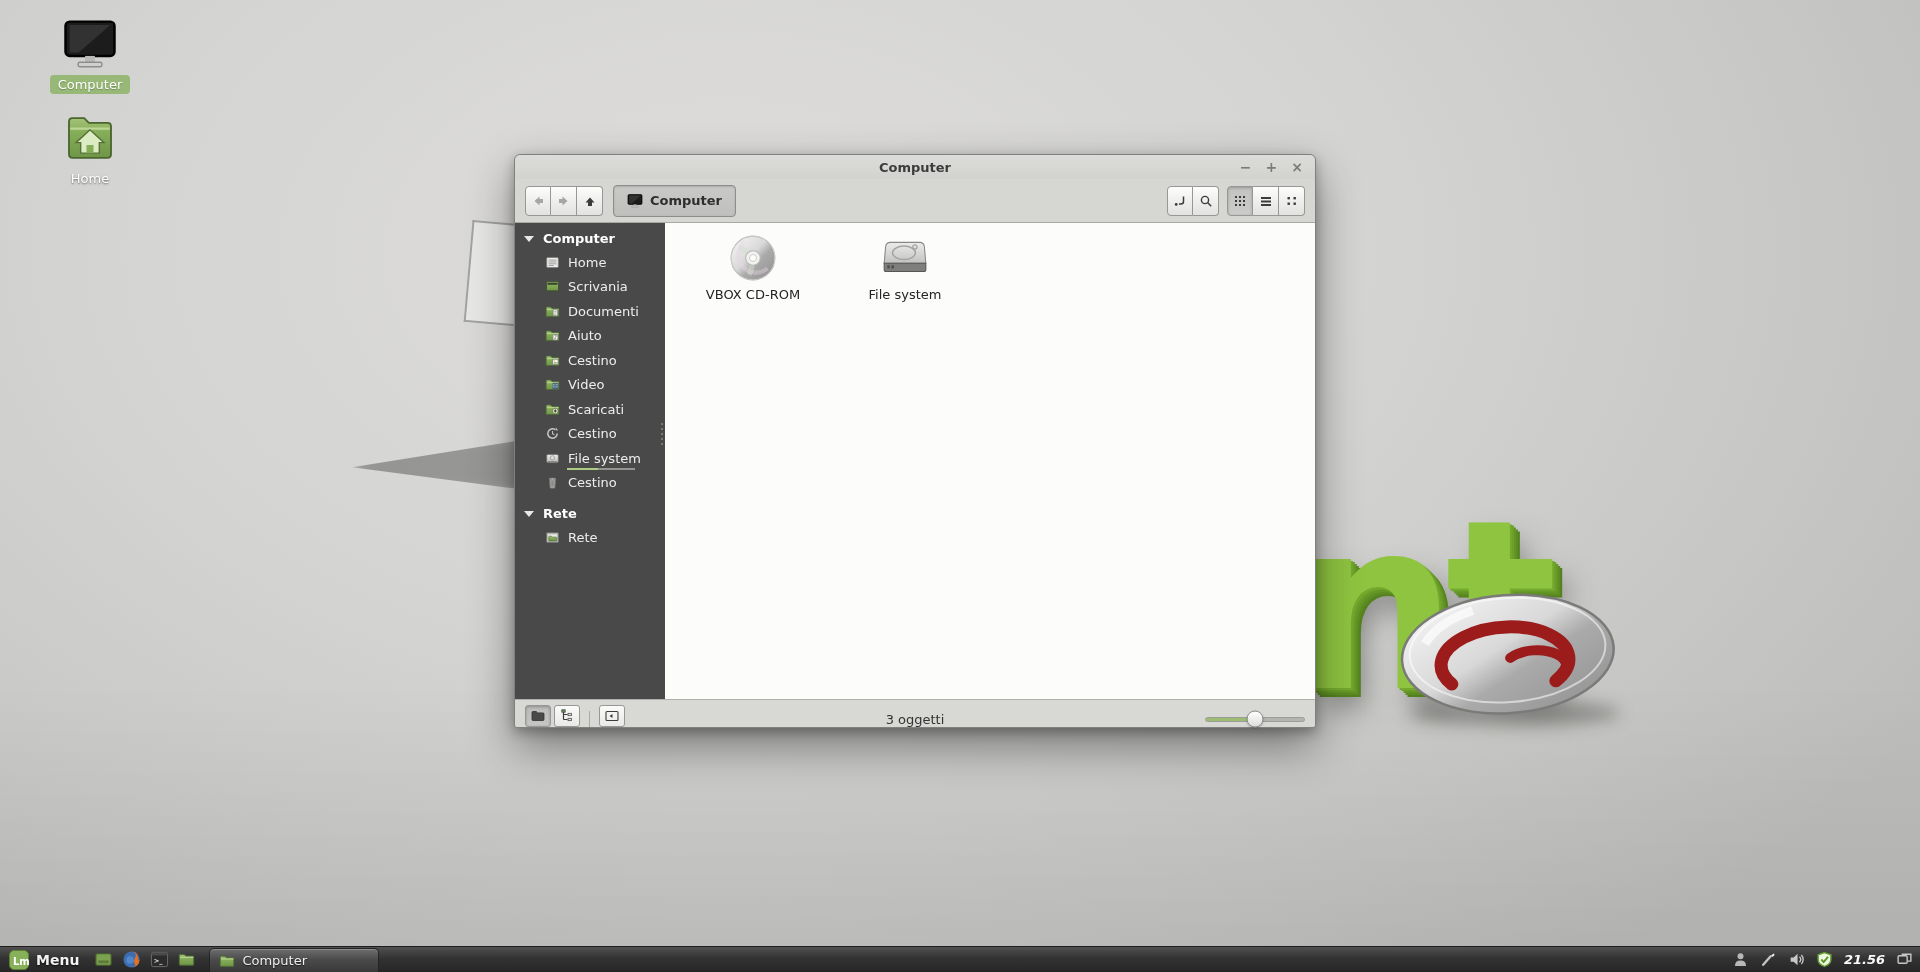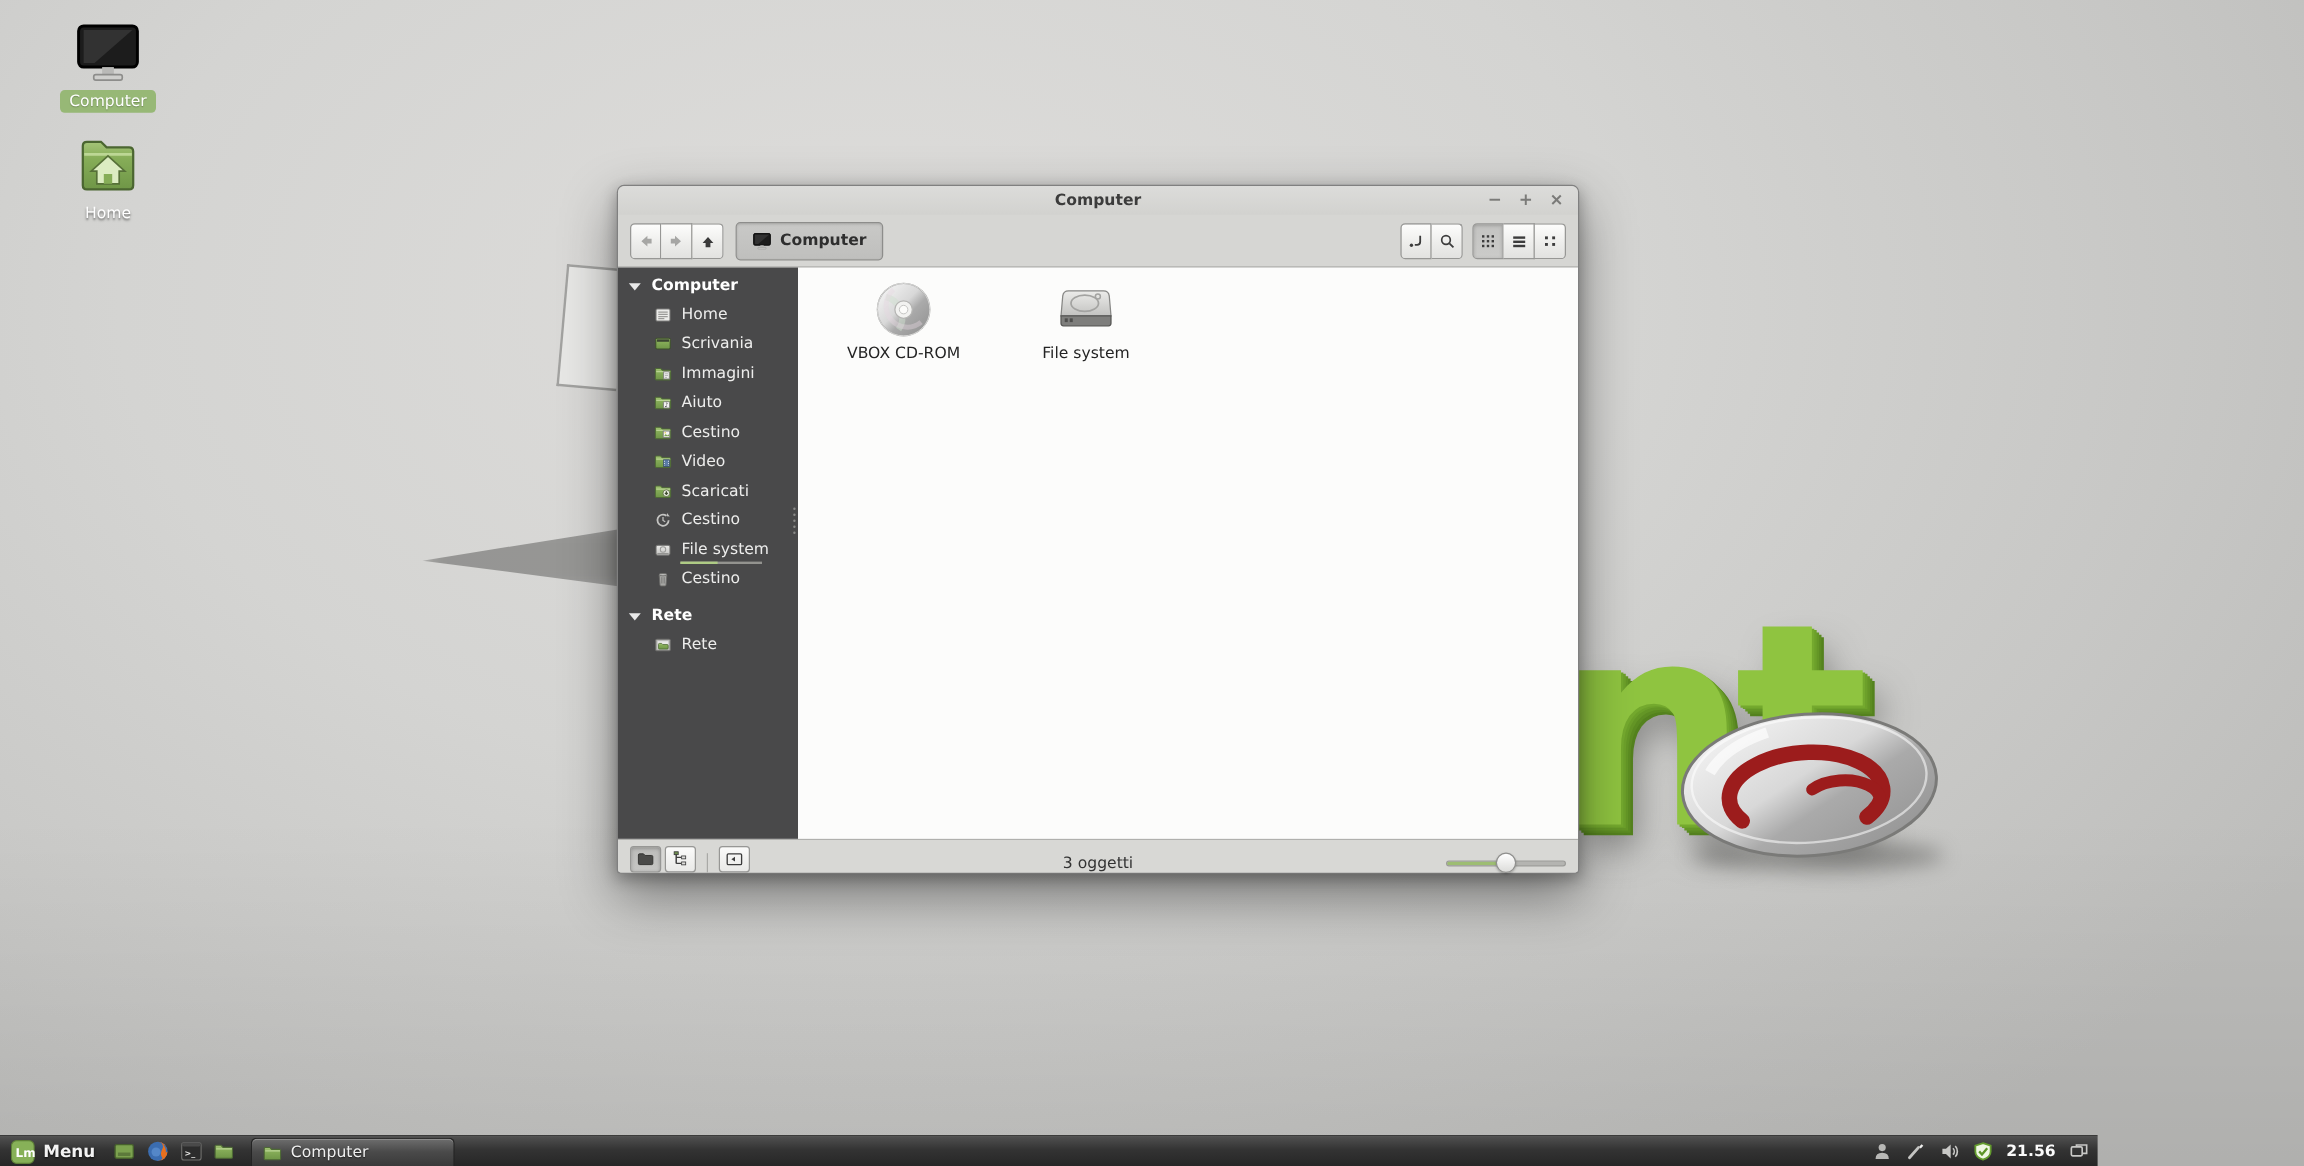--- a/index.html
+++ b/index.html
@@ -111,37 +111,37 @@
     display:flex; align-items:center; }
   .zoom-track { width:100%; height:5px; border-radius:3px; background:#b4b4b1;
     border:1px solid #9c9c99; overflow:hidden; }
   .zoom-fill { height:100%; width:50%; background:#9dbd72; }
   .zoom-knob { position:absolute; left:50%; top:50%; transform:translate(-50%,-50%);
     width:17px; height:17px; border-radius:50%;
     background:linear-gradient(#ffffff,#dcdcda); border:1px solid #8f8f8d;
     box-shadow:0 1px 2px rgba(0,0,0,0.25); }
 
   
-  .panel { position:absolute; left:0; bottom:0; width:1748px; height:26px; z-index:10;
+  .panel { position:absolute; left:0; bottom:0; width:1920px; height:26px; z-index:10;
     background:linear-gradient(#505050,#333333 45%,#262626);
     border-top:1px solid #1d1d1d; display:flex; align-items:center; color:#fff; }
   .menu-button { display:flex; align-items:center; gap:7px; padding:0 9px; height:26px; }
   .menu-button .label { font-size:14px; font-weight:bold; color:#f2f2f2;
     text-shadow:0 1px 2px rgba(0,0,0,0.8); }
   .launchers { display:flex; align-items:center; gap:9px; margin-left:6px; }
   .launchers .glyph { width:19px; height:19px; }
   .task-button { margin-left:14px; width:170px; height:25px; margin-top:1px;
     display:flex; align-items:center; gap:7px; padding:0 9px;
     background:linear-gradient(#6e6e6e,#4a4a4a 45%,#383838);
     border:1px solid #242424; border-bottom:none; border-radius:5px 5px 0 0;
     box-shadow:inset 0 1px 0 rgba(255,255,255,0.22); }
   .task-button .label { font-size:13px; color:#efefef; text-shadow:0 1px 1px rgba(0,0,0,0.6); }
   .tray { margin-left:auto; display:flex; align-items:center; gap:11px; padding-right:7px; }
   .tray .glyph { width:17px; height:17px; }
-  .clock { font-size:13px; font-weight:bold; color:#fafafa; }
+  .clock { font-size:13px; font-weight:bold; color:#fafafa;font-style:italic; }
 </style>
 </head>
 <body>
 
 <svg width="0" height="0" style="position:absolute">
   <defs>
     <linearGradient id="gFolder" x1="0" y1="0" x2="0" y2="1">
       <stop offset="0" stop-color="#a5c478"></stop>
         <stop offset="0.35" stop-color="#86ad58"></stop>
         <stop offset="1" stop-color="#6f9647"></stop>
@@ -456,21 +456,21 @@
         <div class="side-item">
           <svg width="15" height="15">
               <use href="#i-desktop"></use>
             </svg>
           <span>Scrivania</span>
         </div>
         <div class="side-item">
           <svg width="15" height="15">
               <use href="#i-folder-doc"></use>
             </svg>
-          <span>Immagini</span>
+          <span>Documenti</span>
         </div>
         <div class="side-item">
           <svg width="15" height="15">
               <use href="#i-folder-music"></use>
             </svg>
           <span>Aiuto</span>
         </div>
         <div class="side-item">
           <svg width="15" height="15">
               <use href="#i-folder-image"></use>

